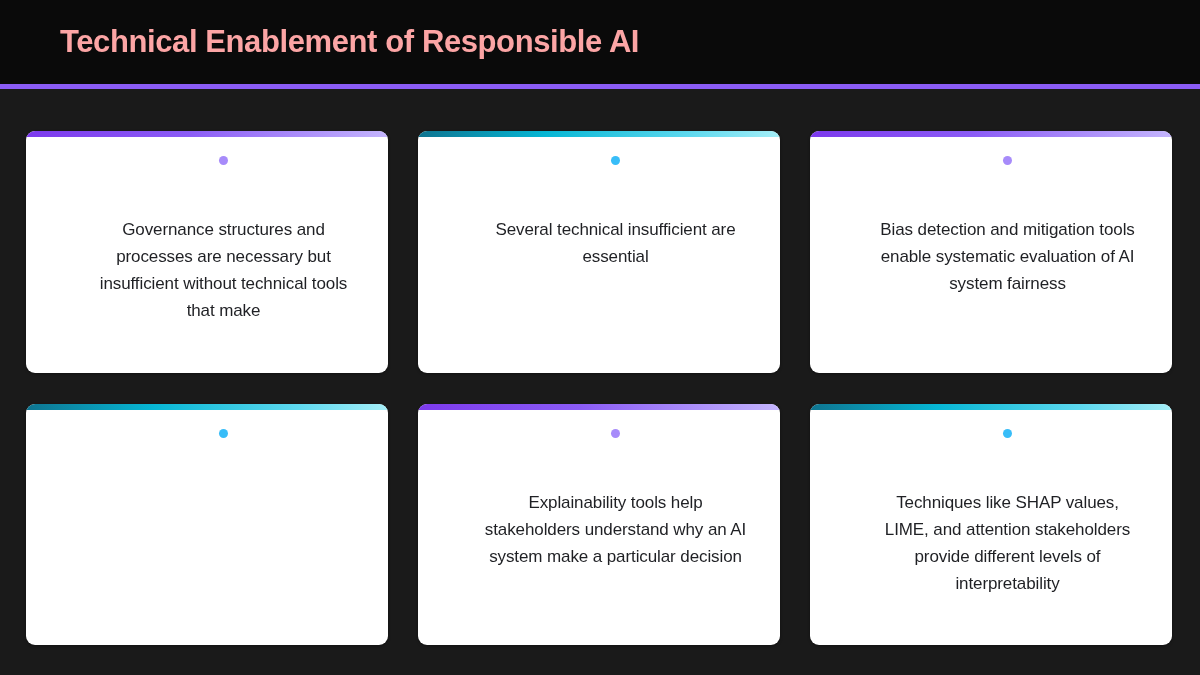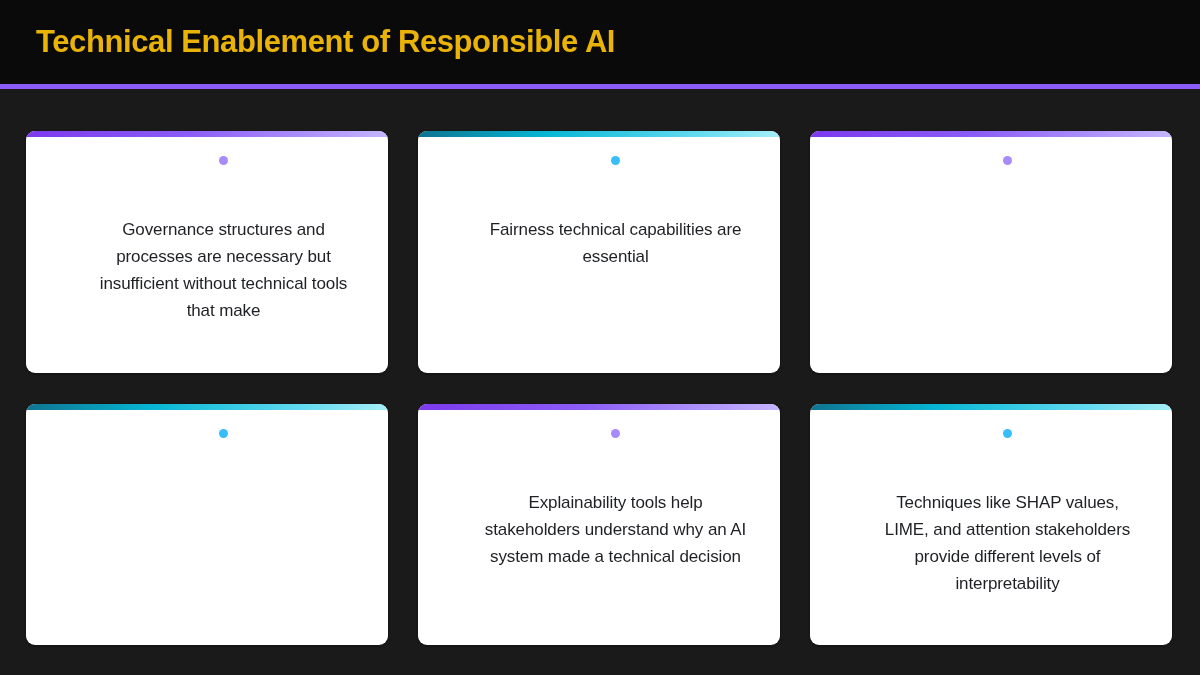--- a/index.html
+++ b/index.html
@@ -25,26 +25,27 @@
   .header {
     background: #0a0a0a;
     height: 84px;
     flex: 0 0 84px;
     display: flex;
     align-items: center;
     padding: 0 36px;
     box-sizing: border-box;
   }
   .header-title {
-    color: #eab308;
+    color: #fca5a5;
     font-size: 31px;
     font-weight: bold;
     letter-spacing: -0.4px;
     line-height: 1.1;
     white-space: nowrap;
+    margin-left: 24px;
   }
   .accent-bar {
     height: 5px;
     flex: 0 0 5px;
     background: #8b5cf6;
     width: 100%;
   }
   
   .grid {
     flex: 1 1 auto;
@@ -124,39 +125,42 @@
       <div class="card-dot purple"></div>
       <div class="card-body">
         <p class="card-text">Governance structures and processes are necessary but insufficient without technical tools that make</p>
       </div>
     </div>
 
     <div class="card">
       <div class="card-topbar cyan"></div>
       <div class="card-dot cyan"></div>
       <div class="card-body">
-        <p class="card-text">Fairness technical capabilities are essential</p>
+        <p class="card-text">Several technical insufficient are essential</p>
       </div>
     </div>
 
     <div class="card">
       <div class="card-topbar purple"></div>
       <div class="card-dot purple"></div>
+      <div class="card-body">
+        <p class="card-text">Bias detection and mitigation tools enable systematic evaluation of AI system fairness</p>
+      </div>
     </div>
 
     <div class="card">
       <div class="card-topbar cyan"></div>
       <div class="card-dot cyan"></div>
     </div>
 
     <div class="card">
       <div class="card-topbar purple"></div>
       <div class="card-dot purple"></div>
       <div class="card-body">
-        <p class="card-text">Explainability tools help stakeholders understand why an AI system made a technical decision</p>
+        <p class="card-text">Explainability tools help stakeholders understand why an AI system make a particular decision</p>
       </div>
     </div>
 
     <div class="card">
       <div class="card-topbar cyan"></div>
       <div class="card-dot cyan"></div>
       <div class="card-body">
         <p class="card-text">Techniques like SHAP values, LIME, and attention stakeholders provide different levels of interpretability</p>
       </div>
     </div>

